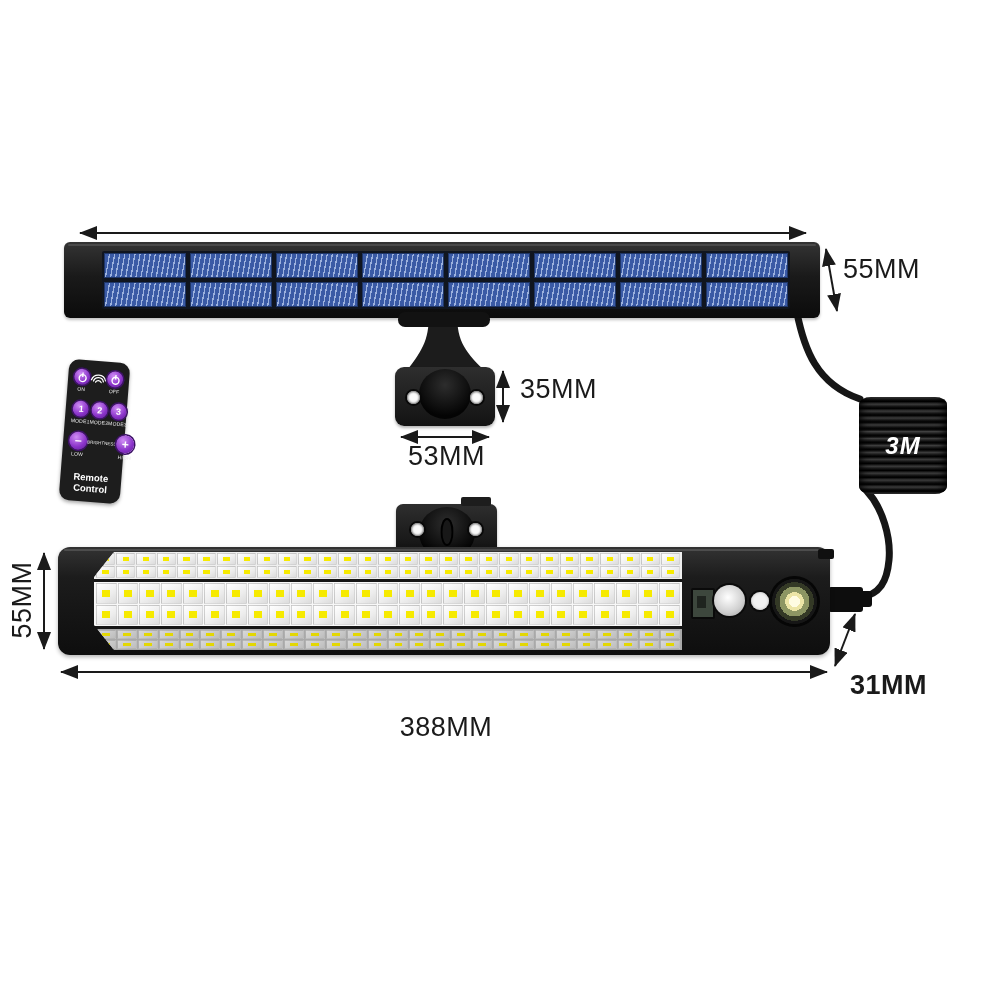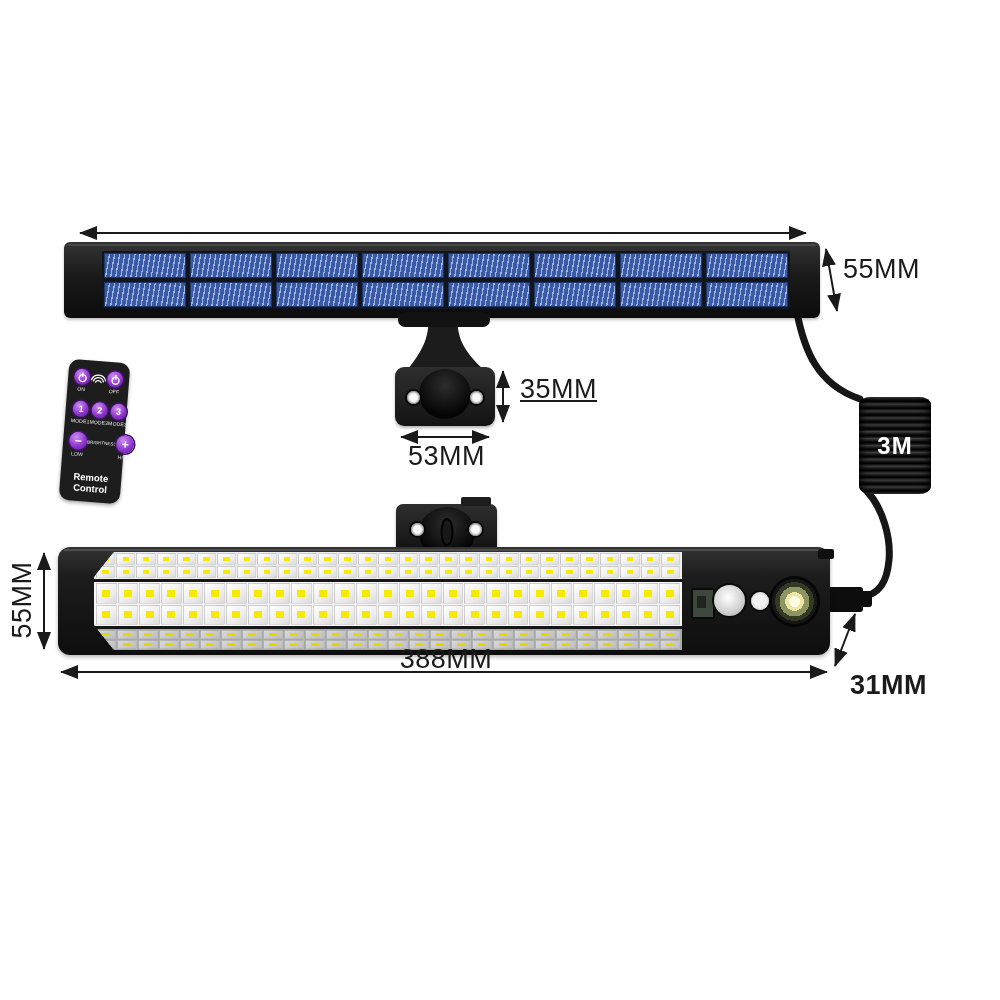--- a/index.html
+++ b/index.html
@@ -5,24 +5,24 @@
   html,body{margin:0;padding:0;}
   body{width:1000px;height:1000px;background:#ffffff;font-family:"Liberation Sans",sans-serif;}
   .canvas{position:relative;width:1000px;height:1000px;overflow:hidden;background:#fff;}
   .abs{position:absolute;}
   svg.layer{position:absolute;left:0;top:0;width:1000px;height:1000px;pointer-events:none;}
 
   
   .dim-label{position:absolute;color:#1a1a1a;font-size:27px;font-weight:500;letter-spacing:.5px;white-space:nowrap;}
   .lbl-390{left:393px;top:199px;width:130px;text-align:center;}
   .lbl-55p{left:843px;top:254px;}
-  .lbl-35{left:520px;top:374px;text-decoration:underline;}
+  .lbl-35{left:520px;top:374px;}
   .lbl-53{left:408px;top:441px;}
   .lbl-55b{left:-28px;top:586px;width:100px;height:28px;line-height:28px;text-align:center;transform:rotate(-90deg);}
-  .lbl-388{left:381px;top:644px;width:130px;text-align:center;}
+  .lbl-388{left:381px;top:712px;width:130px;text-align:center;}
   .lbl-31{left:850px;top:670px;font-weight:bold;}
 
   
   .panel{left:64px;top:242px;width:756px;height:76px;background:linear-gradient(180deg,#343434 0%,#1a1a1a 45%,#0b0b0b 100%);border-radius:6px;box-shadow:0 2px 3px rgba(0,0,0,.25);}
   .panel::before{content:"";position:absolute;left:4px;right:4px;top:2px;height:2px;background:#4a4a4a;border-radius:2px;}
   .panel-cells{position:absolute;left:38px;right:30px;top:9px;bottom:9px;display:grid;gap:4px;background:#10151f;padding:2px;border-radius:2px;}
   .scell{background:repeating-linear-gradient(100deg,#9db2de 0 1.3px,#3a5aa5 1.3px 5px);box-shadow:inset 0 0 0 1px #1f3668;}
 
   
   .foot{left:398px;top:312px;width:92px;height:15px;background:#121212;border-radius:7px;}
@@ -34,24 +34,24 @@
   .bracket1 .dome{top:46%;transform:translate(-50%,-50%);width:52px;height:50px;}
   .bracket2 .dome{top:62%;transform:translate(-50%,-50%);width:56px;height:52px;}
   .slot{position:absolute;left:50%;top:60%;transform:translate(-50%,-50%);width:13px;height:28px;border-radius:50%;background:#181818;box-shadow:inset 0 0 0 2px #000;}
   .hole{position:absolute;width:13px;height:13px;border-radius:50%;background:#fafafa;box-shadow:inset 0 0 2px 1px #777,0 0 0 2px #090909;}
   .bracket1 .hole{top:24px;}
   .bracket2 .hole{top:19px;}
   .hole.hl{left:12px;} .hole.hr{right:12px;}
   .bracket2 .hole.hl{left:15px;} .bracket2 .hole.hr{right:15px;}
 
   
-  .coil{left:859px;top:397px;width:72px;height:97px;border-radius:12px/8px;
+  .coil{left:859px;top:397px;width:88px;height:97px;border-radius:12px/8px;
     background:repeating-linear-gradient(180deg,#404040 0px,#0d0d0d 3px,#000 4.5px,#343434 6.9px);
     box-shadow:inset 7px 0 9px -5px #000,inset -7px 0 9px -5px #000;
-    display:flex;align-items:center;justify-content:center;}
+    display:flex;align-items:center;justify-content:center;font-style:italic;}
   .coil-label{color:#fff;font-size:24px;font-weight:600;letter-spacing:1px;}
 
   
   .bar{left:58px;top:547px;width:772px;height:108px;border-radius:12px;
     background:linear-gradient(180deg,#333 0%,#1c1c1c 28%,#0e0e0e 100%);
     box-shadow:0 2px 4px rgba(0,0,0,.3);}
   .bar::before{content:"";position:absolute;left:6px;right:6px;top:2px;height:2px;background:#4d4d4d;border-radius:2px;}
   .ledpanel{position:absolute;left:36px;top:5px;width:588px;height:98px;display:flex;flex-direction:column;background:#1a1a1a;
     clip-path:polygon(20px 0%,100% 0%,100% 100%,20px 100%,0% calc(100% - 25px),0% 25px);}
   .band{display:grid;gap:1px;padding:1px 2px;}

